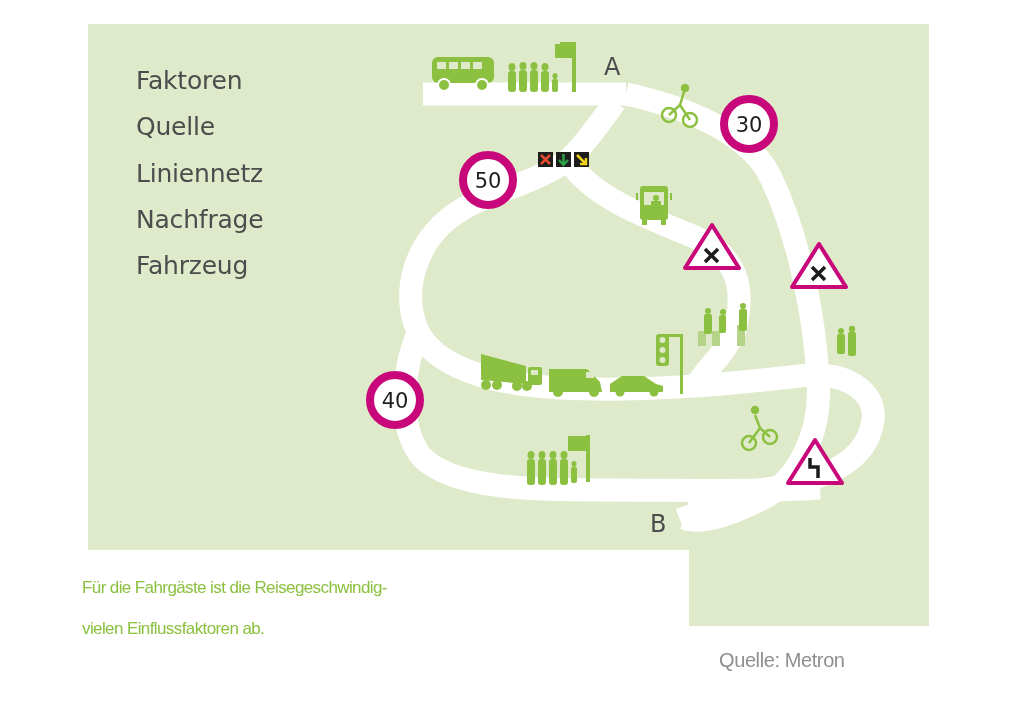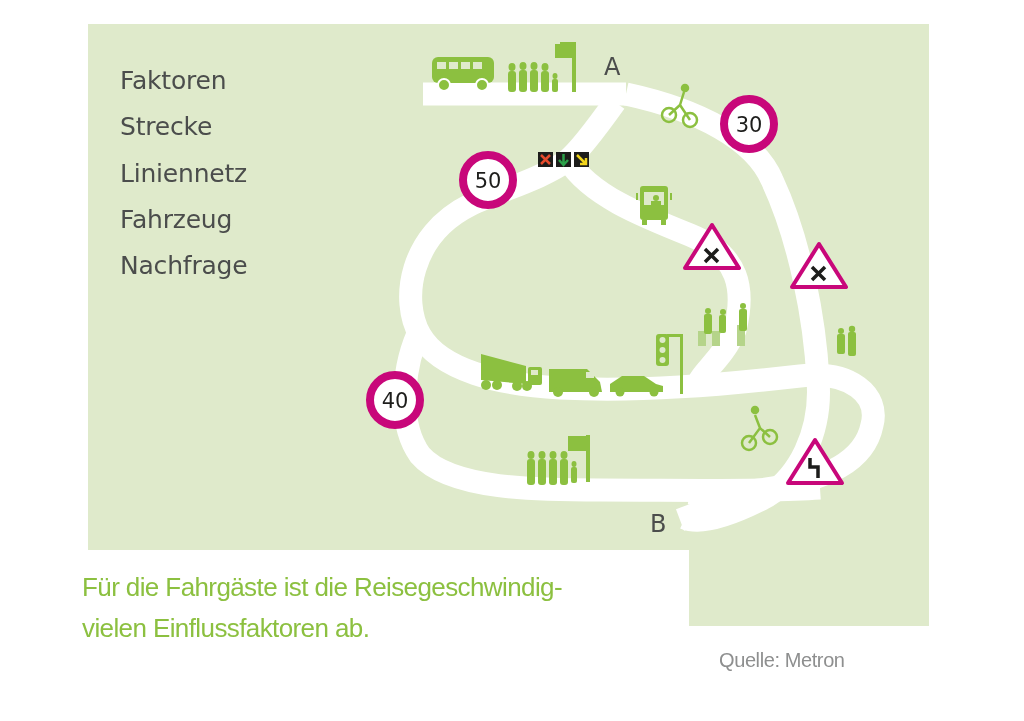--- a/index.html
+++ b/index.html
@@ -1,22 +1,22 @@
 <!DOCTYPE html>
 <html><head>
 <meta charset="utf-8">
 <style>
   html, body { margin:0; padding:0; background:#ffffff; }
   body { width:1024px; height:721px; position:relative; overflow:hidden; font-family:"DejaVu Sans", sans-serif; }
   .panel-main { position:absolute; left:88px; top:24px; width:841px; height:526px; background:#dfeacb; }
   .panel-ext  { position:absolute; left:689px; top:549px; width:240px; height:77px; background:#dfeacb; }
   .map { position:absolute; left:0; top:0; width:1024px; height:721px; }
-  .factors { position:absolute; left:120px; top:58px; margin:0; padding:0; list-style:none; }
+  .factors { position:absolute; left:136px; top:58px; margin:0; padding:0; list-style:none; }
   .factors li { font-family:"DejaVu Sans", sans-serif; font-size:25px; line-height:46.3px; color:#4b4d4c; letter-spacing:-0.2px; }
-  .caption { position:absolute; left:82px; top:567px; width:600px; font-family:"Liberation Sans", sans-serif; font-size:26px; line-height:41px; color:#8cc040; letter-spacing:-0.6px; }
+  .caption { position:absolute; left:82px; top:567px; width:600px; font-family:"Liberation Sans", sans-serif; font-size:17px; line-height:41px; color:#8cc040; letter-spacing:-0.6px; }
   .caption div { white-space:nowrap; }
   .source { position:absolute; left:707px; top:649px; font-family:"Liberation Sans", sans-serif; font-size:20px; color:#8e8f8f; letter-spacing:-0.4px;margin-left:12px; }
   .sign-text { font-family:"DejaVu Sans", sans-serif; font-size:21px; fill:#1d1d1b; }
 </style>
 </head>
 <body>
 
 <div class="panel-main"></div>
 <div class="panel-ext"></div>
 
@@ -204,24 +204,24 @@
   <g>
     <polygon points="815,440 842,483 788,483" fill="#ffffff" stroke="#c8077a" stroke-width="4" stroke-linejoin="round"></polygon>
     <path d="M810 458 L810 467 L818 467 L818 478" stroke="#1d1d1b" stroke-width="3.5" fill="none"></path>
   </g>
 
   <text x="650" y="532" font-family="DejaVu Sans, sans-serif" font-size="24" fill="#4b4d4c">B</text>
 </svg>
 
 <ul class="factors">
   <li>Faktoren</li>
-  <li>Strecke</li>
+  <li>Quelle</li>
   <li>Liniennetz</li>
+  <li>Nachfrage</li>
   <li>Fahrzeug</li>
-  <li>Nachfrage</li>
 </ul>
 
 <div class="caption">
   <div>Für die Fahrgäste ist die Reisegeschwindig-</div>
   <div>vielen Einflussfaktoren ab.</div>
 </div>
 
 <div class="source">Quelle: Metron</div>
 
 </body></html>

